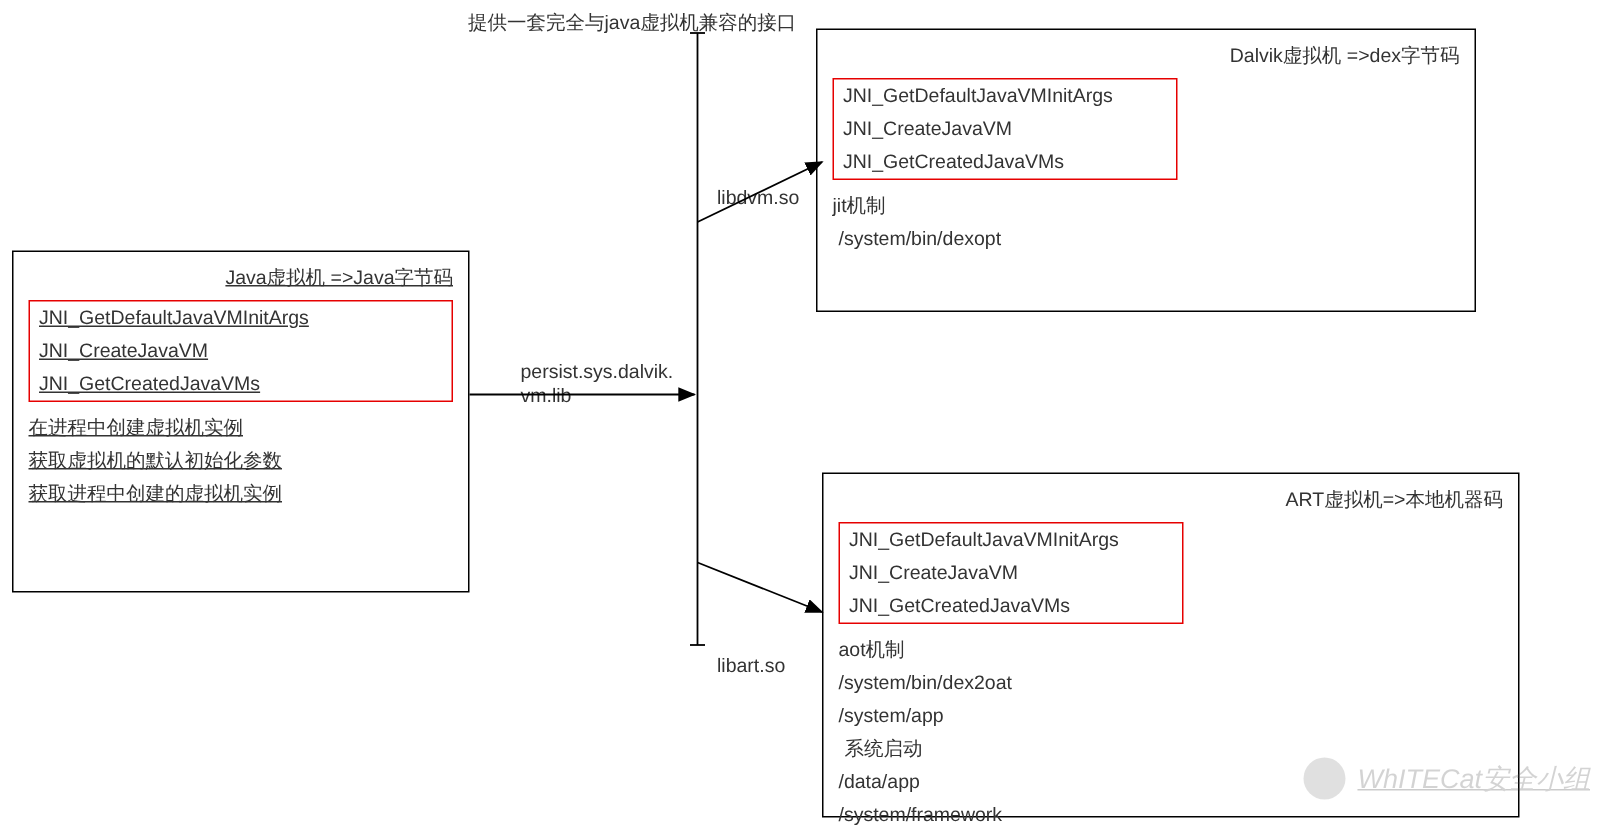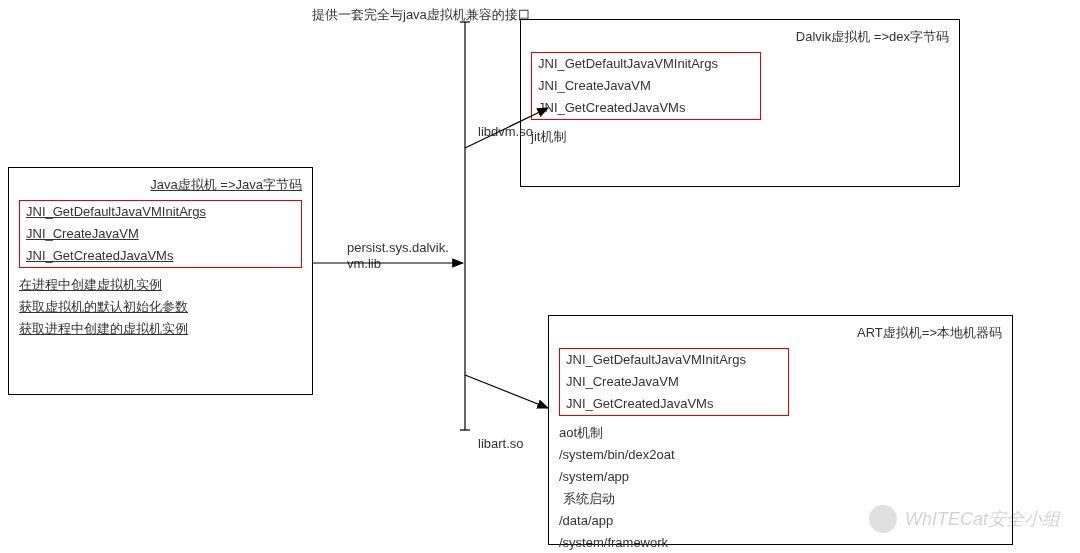--- a/index.html
+++ b/index.html
@@ -57,20 +57,21 @@
     }
     .watermark {
       position: absolute;
       right: 20px;
       bottom: 20px;
       display: flex;
       align-items: center;
       gap: 8px;
       opacity: 0.25;
       pointer-events: none;
+      text-decoration: underline;
     }
     .wm-icon {
       width: 28px; height: 28px;
       border-radius: 50%;
       background: #888;
     }
     .wm-text {
       font-size: 18px;
       color: #555;
       font-style: italic;
@@ -86,28 +87,29 @@
   <div class="red-block">
     <div>JNI_GetDefaultJavaVMInitArgs</div>
     <div>JNI_CreateJavaVM</div>
     <div>JNI_GetCreatedJavaVMs</div>
   </div>
   <div class="plain-line">在进程中创建虚拟机实例</div>
   <div class="plain-line">获取虚拟机的默认初始化参数</div>
   <div class="plain-line">获取进程中创建的虚拟机实例</div>
 </div>
 
-<div class="box" style="left:520px; top:19px; width:440px; height:168px;">
+<div class="box" style="left:544px; top:19px; width:440px; height:189px;">
   <div class="box-title">Dalvik虚拟机 =&gt;dex字节码</div>
   <div class="red-block" style="width:230px;">
     <div>JNI_GetDefaultJavaVMInitArgs</div>
     <div>JNI_CreateJavaVM</div>
     <div>JNI_GetCreatedJavaVMs</div>
   </div>
   <div class="plain-line">jit机制</div>
+  <div class="plain-line" style="padding-left:4px;">/system/bin/dexopt</div>
 </div>
 
 <div class="box" style="left:548px; top:315px; width:465px; height:230px;">
   <div class="box-title">ART虚拟机=&gt;本地机器码</div>
   <div class="red-block" style="width:230px;">
     <div>JNI_GetDefaultJavaVMInitArgs</div>
     <div>JNI_CreateJavaVM</div>
     <div>JNI_GetCreatedJavaVMs</div>
   </div>
   <div class="plain-line">aot机制</div>

